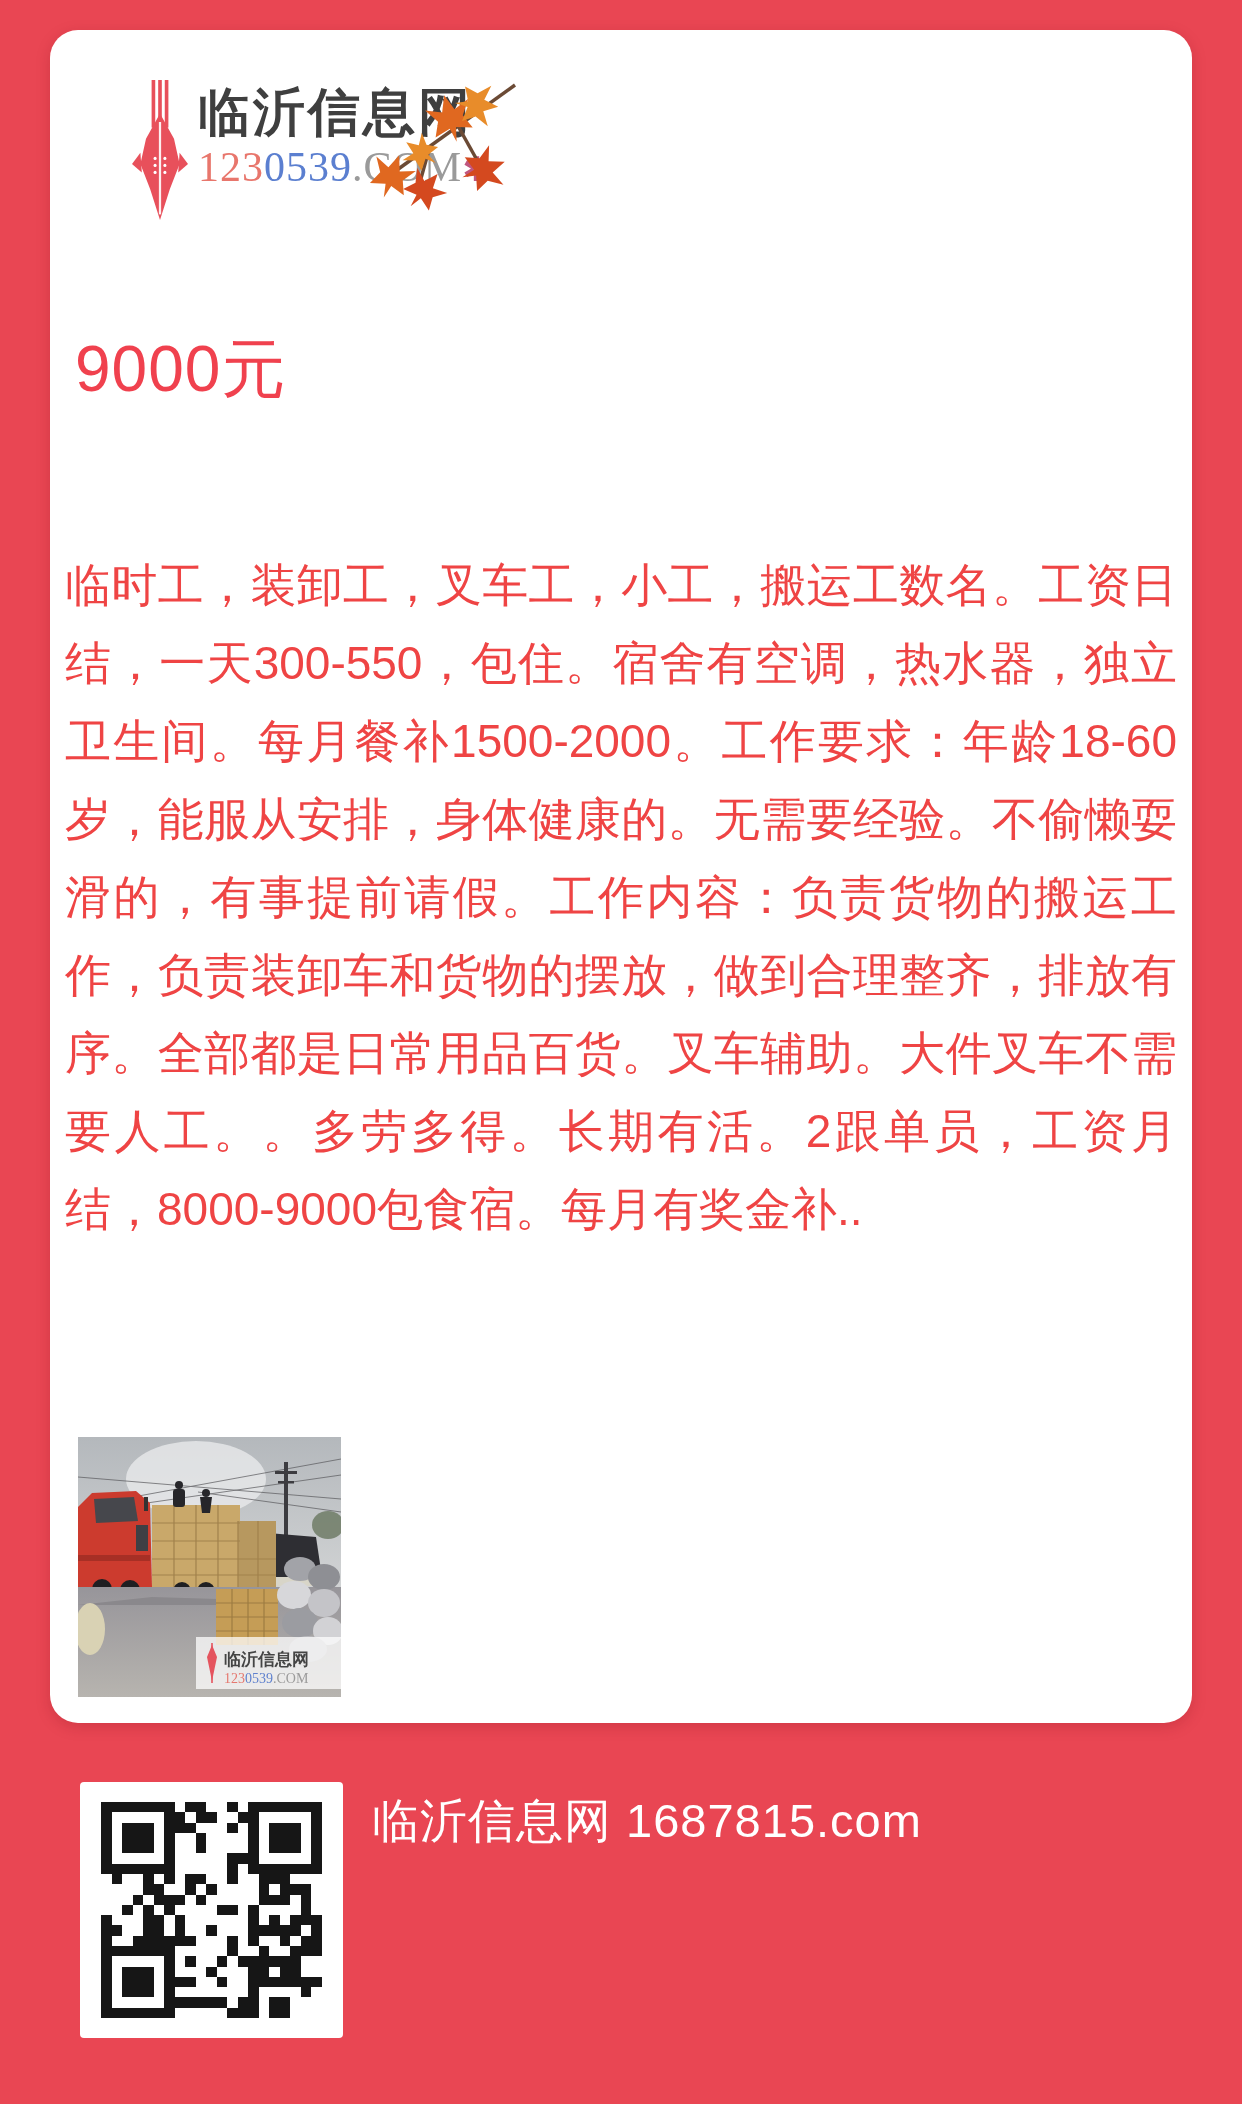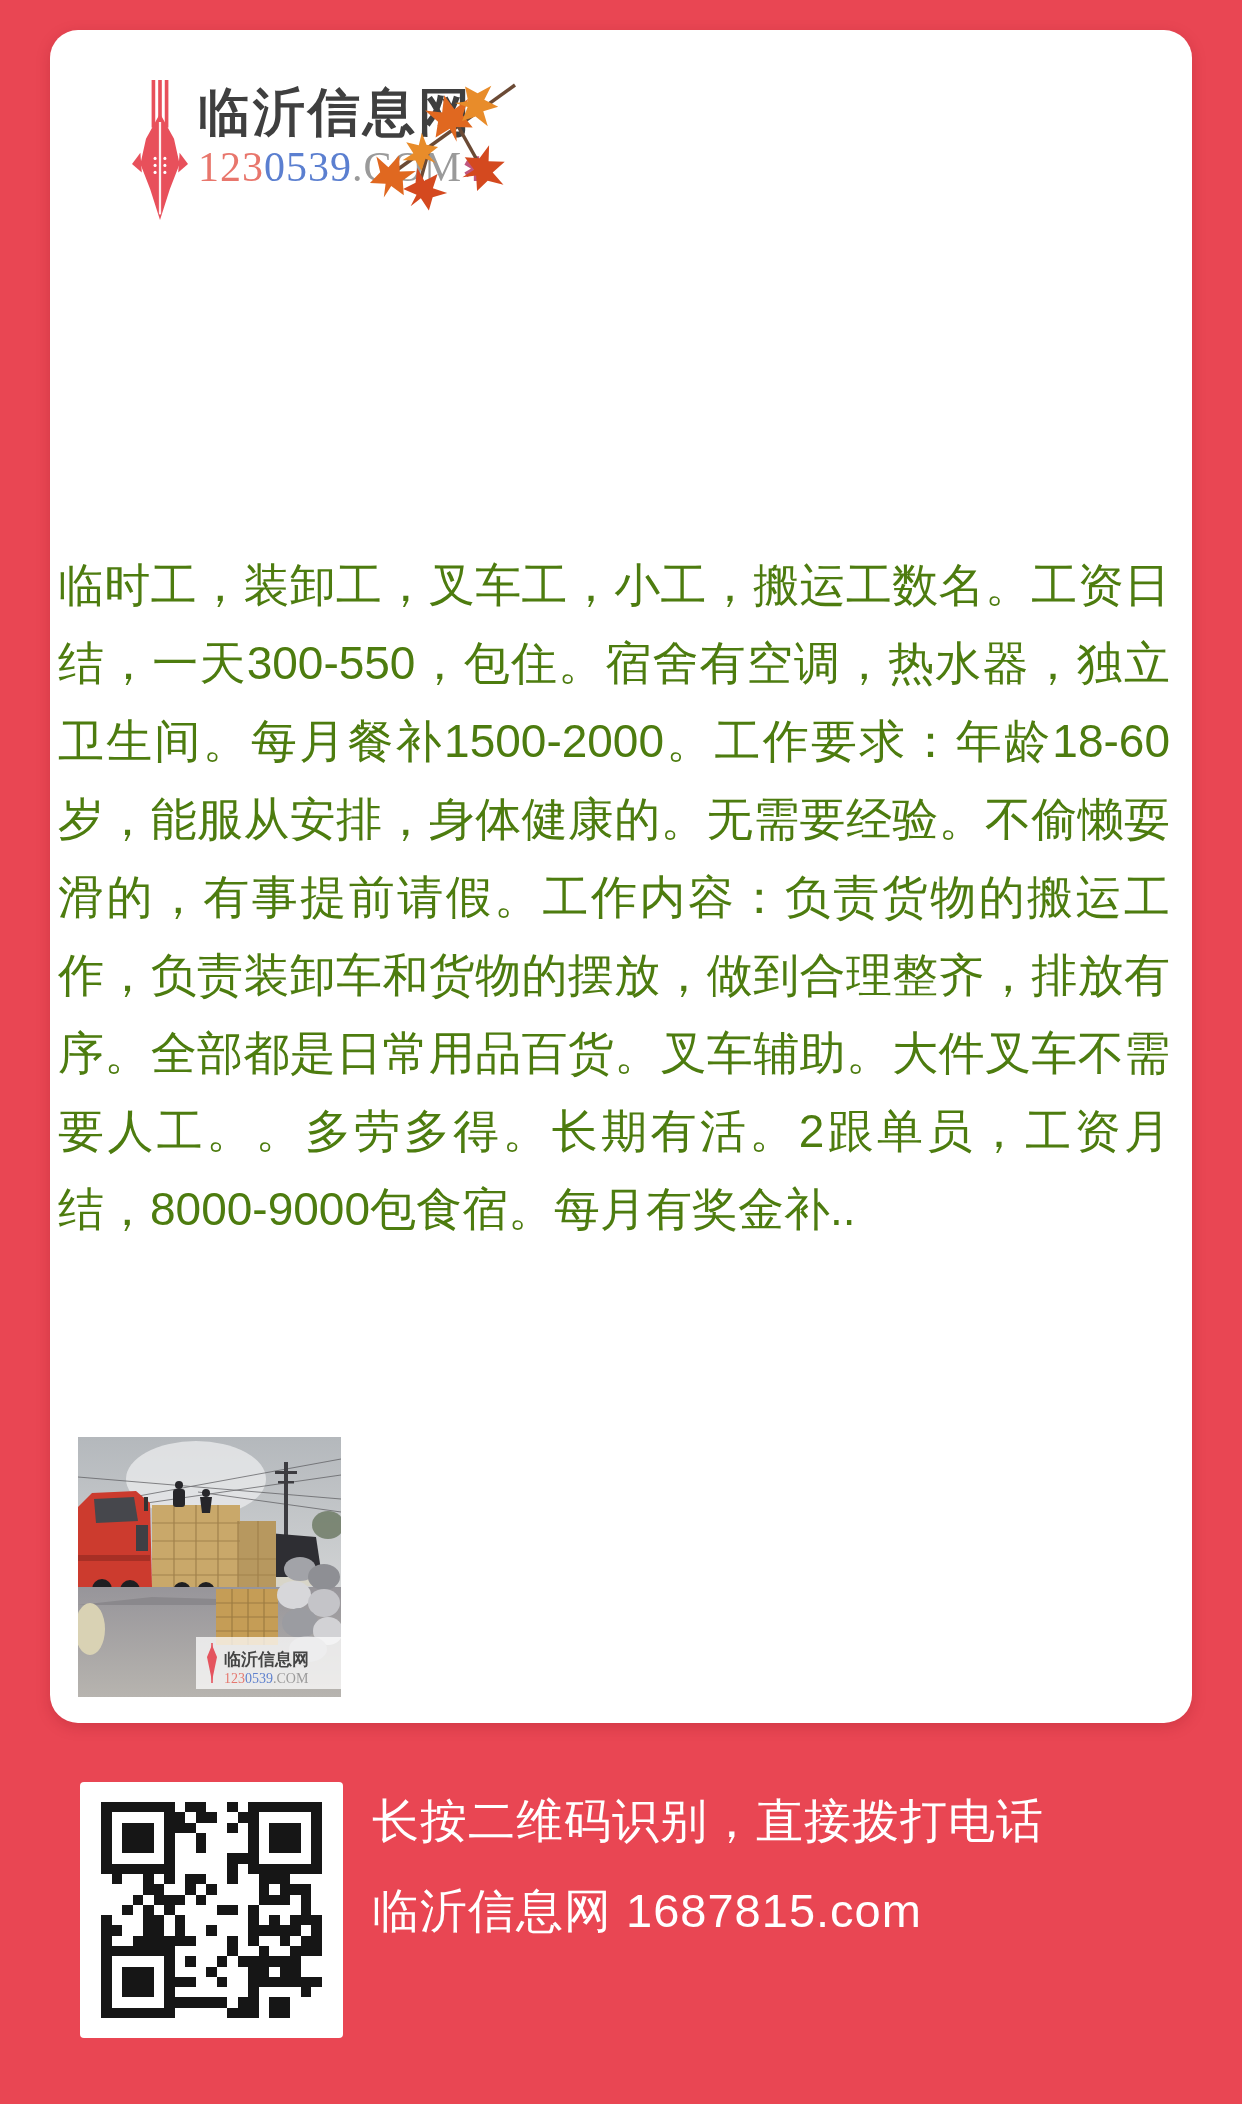--- a/index.html
+++ b/index.html
@@ -37,22 +37,22 @@
   .title .hl{color:#f0414e;}
   
   .tags{position:absolute;left:15px;top:405px;display:flex;gap:18px;}
   .tag{
     border:3px solid #ef4352;border-radius:10px;color:#ef4352;
     font-size:42px;line-height:1.15;padding:8px 16px;letter-spacing:6px;
     background:#fff;cursor:pointer;white-space:nowrap;
   }
   
   .post-body{
-    position:absolute;left:8px;top:516px;width:1112px;
-    font-size:46px;line-height:78px;color:#4d7c0f;
+    position:absolute;left:15px;top:516px;width:1112px;
+    font-size:46px;line-height:78px;color:#ef4444;
     text-align:justify;text-justify:inter-character;word-break:break-all;
   }
   
   .photo{position:absolute;left:28px;top:1407px;width:263px;height:260px;cursor:pointer;}
   .photo svg{display:block;}
   
   .qr-box{
     position:absolute;left:80px;top:1782px;width:263px;height:256px;
     background:#ffffff;border-radius:4px;padding:0;cursor:pointer;
   }
@@ -110,20 +110,21 @@
       </g>
       <g fill="#e88c2a">
         <polygon transform="translate(148,48) scale(1.45) rotate(95)" points="0,-14 4,-4 14,-8 8,1 12,10 2,7 0,16 -2,7 -12,10 -8,1 -14,-8 -4,-4"></polygon>
         <polygon transform="translate(90,95) scale(1.2) rotate(-55)" points="0,-14 4,-4 14,-8 8,1 12,10 2,7 0,16 -2,7 -12,10 -8,1 -14,-8 -4,-4"></polygon>
       </g>
     </svg>
   </div>
 
   <div class="title">
     <br>
+    <span class="hl">9000元</span>
   </div>
 
 
   <div class="post-body">临时工，装卸工，叉车工，小工，搬运工数名。工资日结，一天300-550，包住。宿舍有空调，热水器，独立卫生间。每月餐补1500-2000。工作要求：年龄18-60岁，能服从安排，身体健康的。无需要经验。不偷懒耍滑的，有事提前请假。工作内容：负责货物的搬运工作，负责装卸车和货物的摆放，做到合理整齐，排放有序。全部都是日常用品百货。叉车辅助。大件叉车不需要人工。。多劳多得。长期有活。2跟单员，工资月结，8000-9000包食宿。每月有奖金补..</div>
 
   <div class="photo">
     <svg viewBox="0 0 263 260" width="263" height="260" xmlns="http://www.w3.org/2000/svg">
       <defs>
         <linearGradient id="sky" x1="0" y1="0" x2="0" y2="1">
           <stop offset="0" stop-color="#b4b8bc"></stop>
@@ -447,15 +448,14 @@
       <i style="grid-row:21;grid-column:7"></i>
       <i style="grid-row:21;grid-column:13"></i>
       <i style="grid-row:21;grid-column:14"></i>
       <i style="grid-row:21;grid-column:15"></i>
       <i style="grid-row:21;grid-column:17"></i>
       <i style="grid-row:21;grid-column:18"></i>
     </div>
 </div>
 
 <div class="footer-text">
-  <div class="footer-line">长按二维码识别，直接拨打电话</div>
   <div class="footer-line">临沂信息网 1687815.com</div>
 </div>
 
 </body></html>

